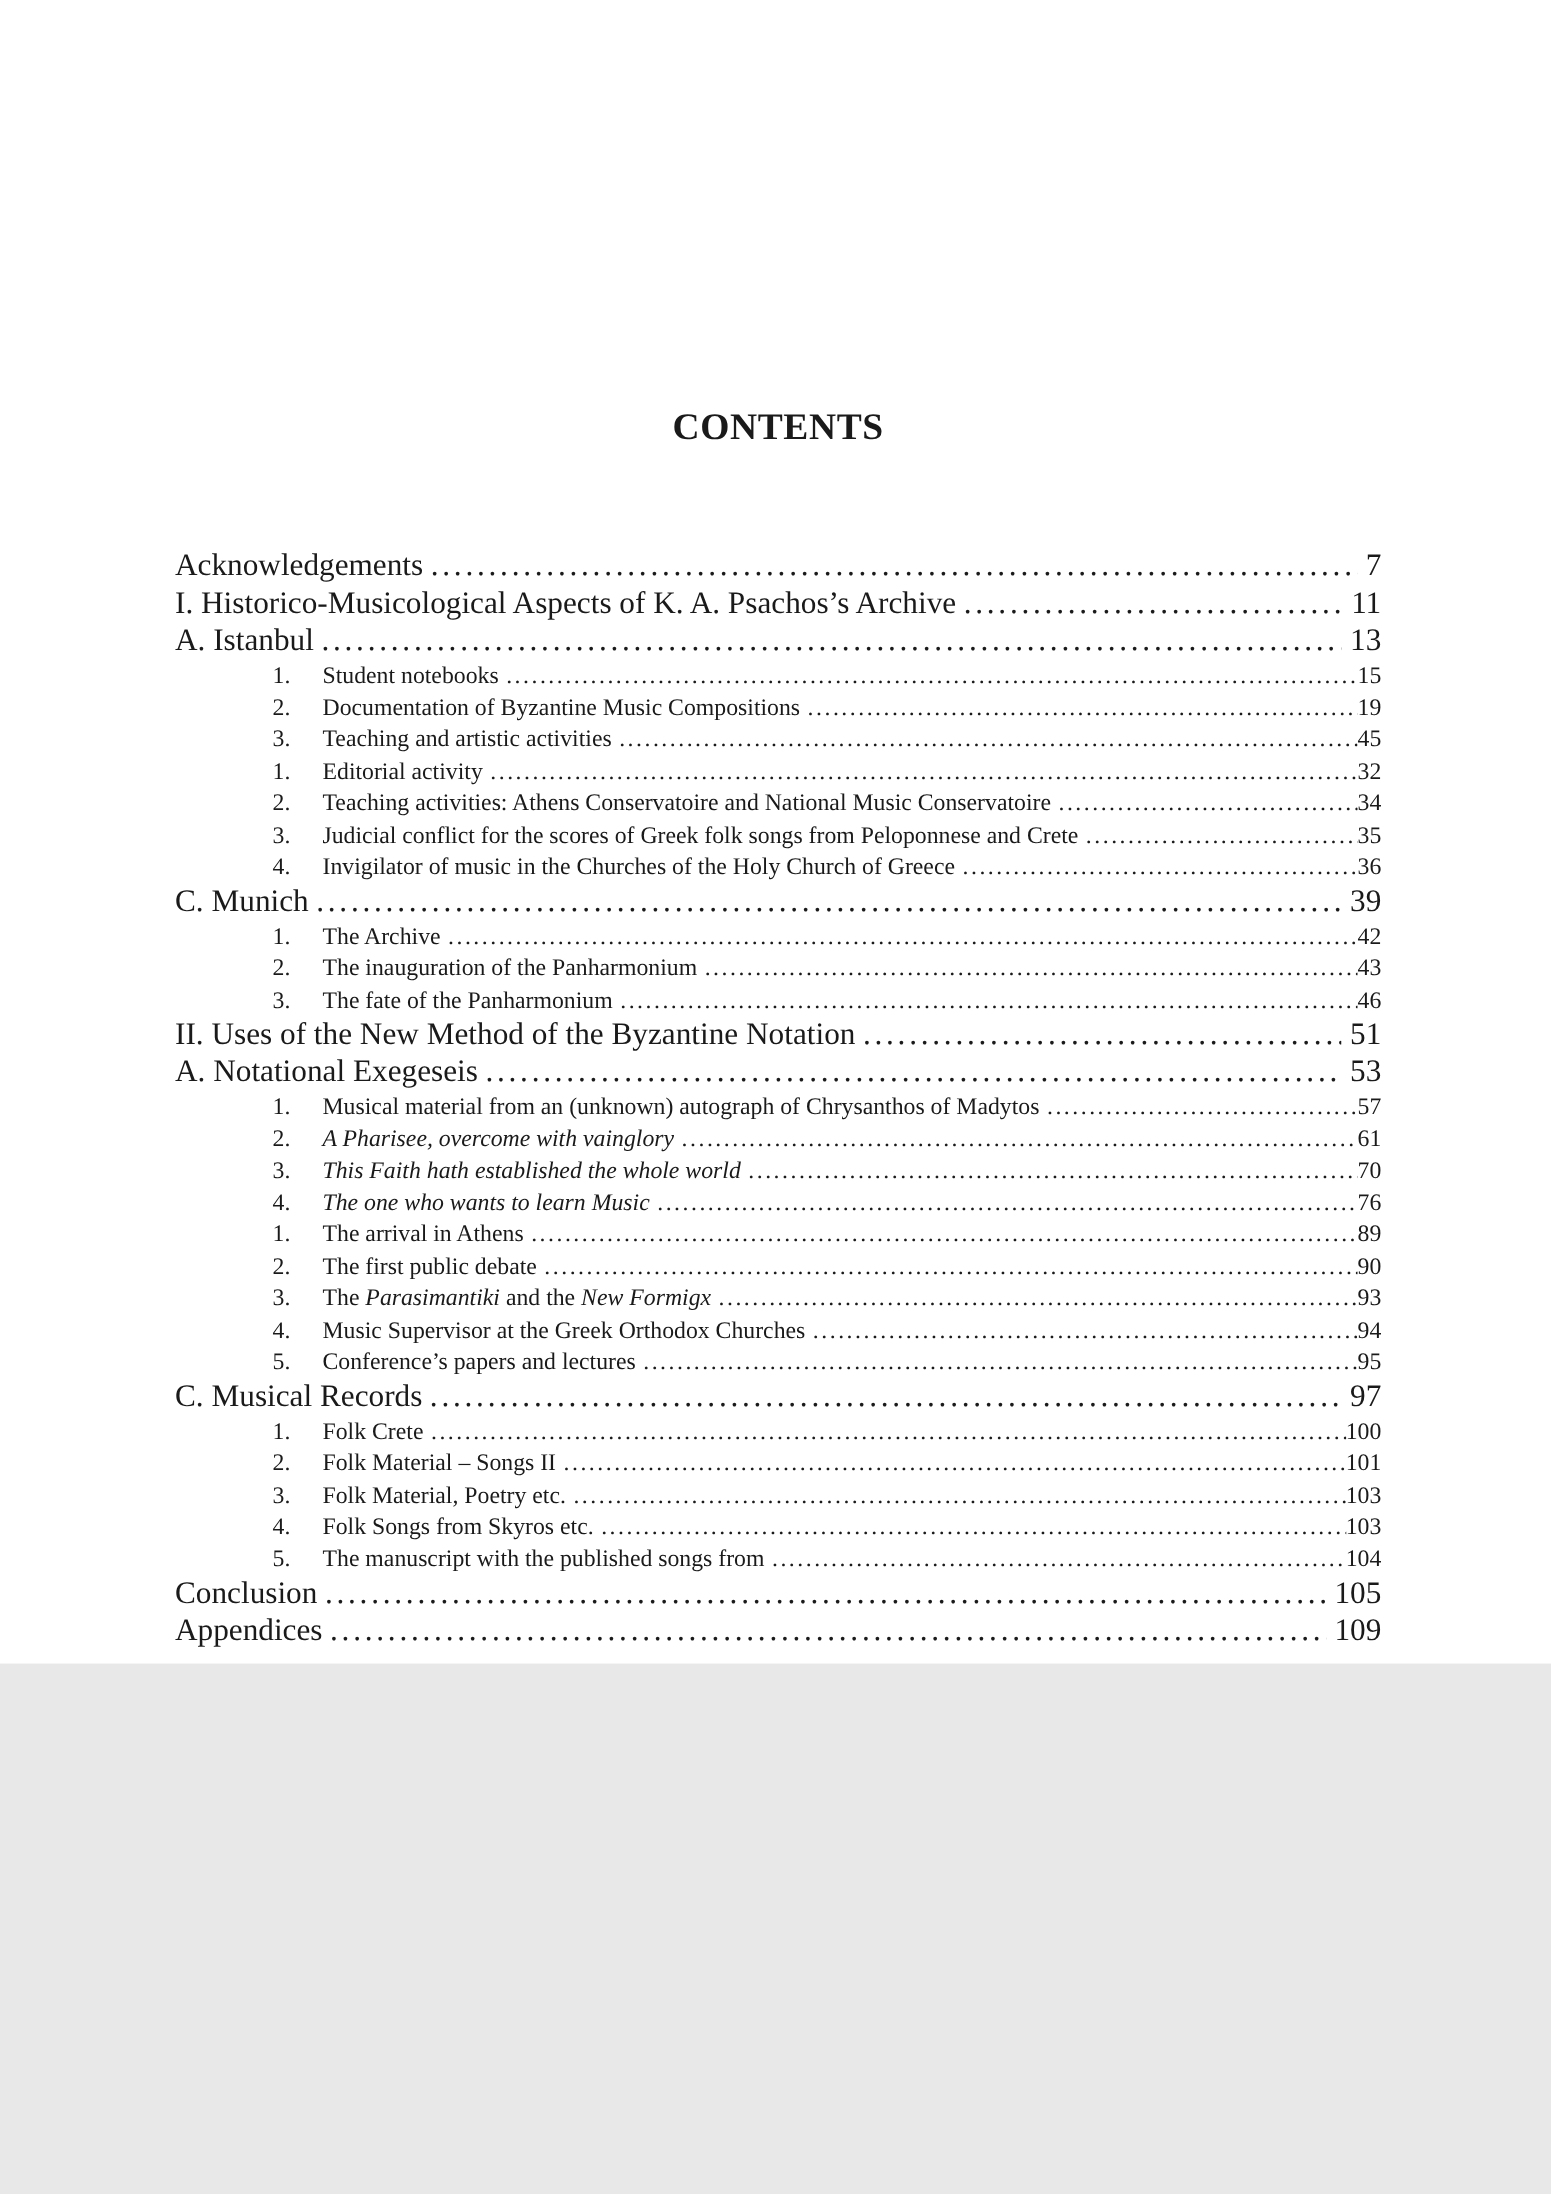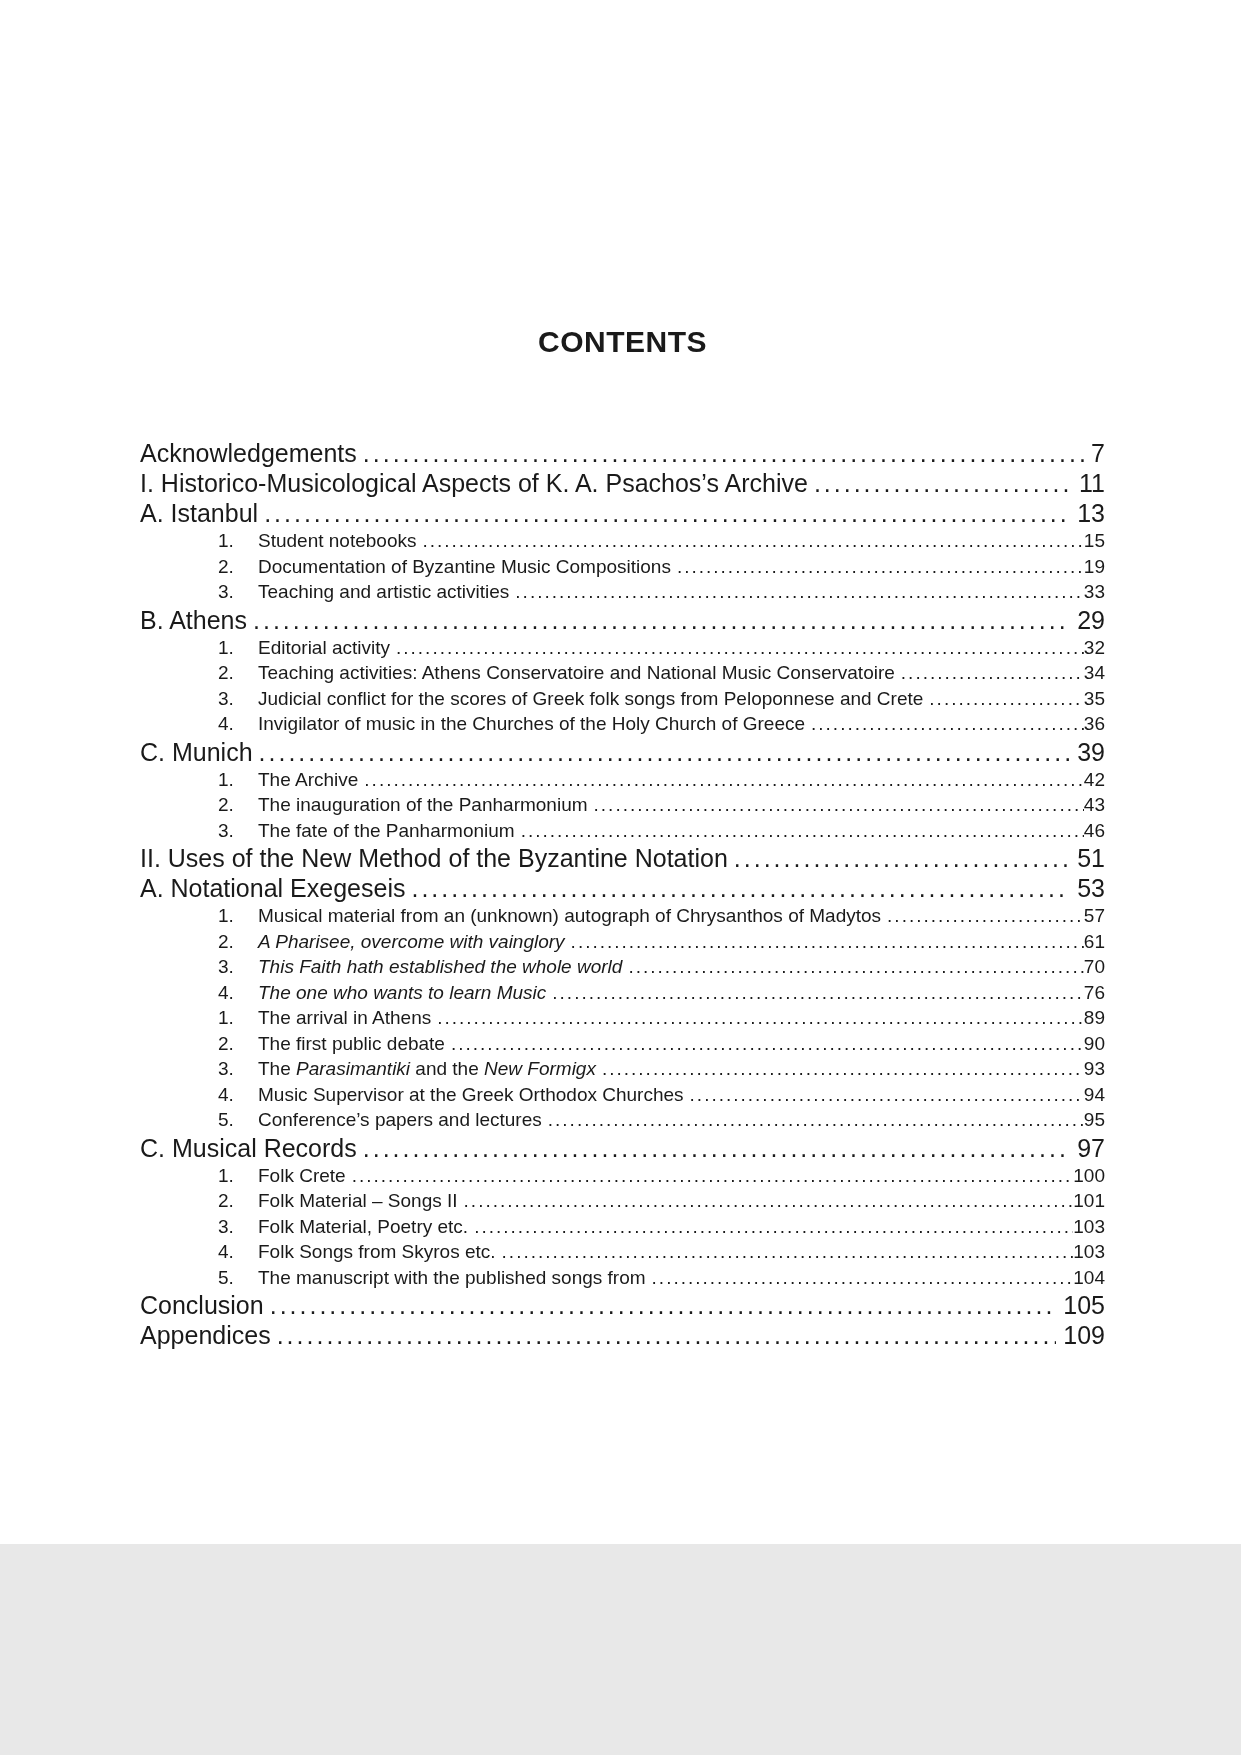--- a/index.html
+++ b/index.html
@@ -1,21 +1,21 @@
 <!DOCTYPE html>
 <html><head>
 <meta charset="utf-8">
 <style>
   html, body { margin: 0; padding: 0; background: #e8e8e8; }
   .page {
     position: relative;
     width: 1241px;
-    height: 1544px;
+    height: 1331px;
     background: #ffffff;
-    font-family: Liberation Sans, sans-serif;
+    font-family: Liberation Serif, serif;
     color: #1a1a1a;
     overflow: hidden;
   }
   .content {
     margin-left: 140px;
     width: 965px;
   }
   .doc-title {
     padding-top: 320px;
     line-height: 44px;
@@ -97,26 +97,21 @@
         <div class="row lvl1">
           <span class="num">2.</span>
           <span class="label">Documentation of Byzantine Music Compositions</span>
           <span class="dots"></span>
           <span class="page-num">19</span>
         </div>
         <div class="row lvl1">
           <span class="num">3.</span>
           <span class="label">Teaching and artistic activities</span>
           <span class="dots"></span>
-          <span class="page-num">33</span>
-        </div>
-        <div class="row lvl0">
-          <span class="label">B. Athens</span>
-          <span class="dots"></span>
-          <span class="page-num">29</span>
+          <span class="page-num">45</span>
         </div>
         <div class="row lvl1">
           <span class="num">1.</span>
           <span class="label">Editorial activity</span>
           <span class="dots"></span>
           <span class="page-num">32</span>
         </div>
         <div class="row lvl1">
           <span class="num">2.</span>
           <span class="label">Teaching activities: Athens Conservatoire and National Music Conservatoire</span>

